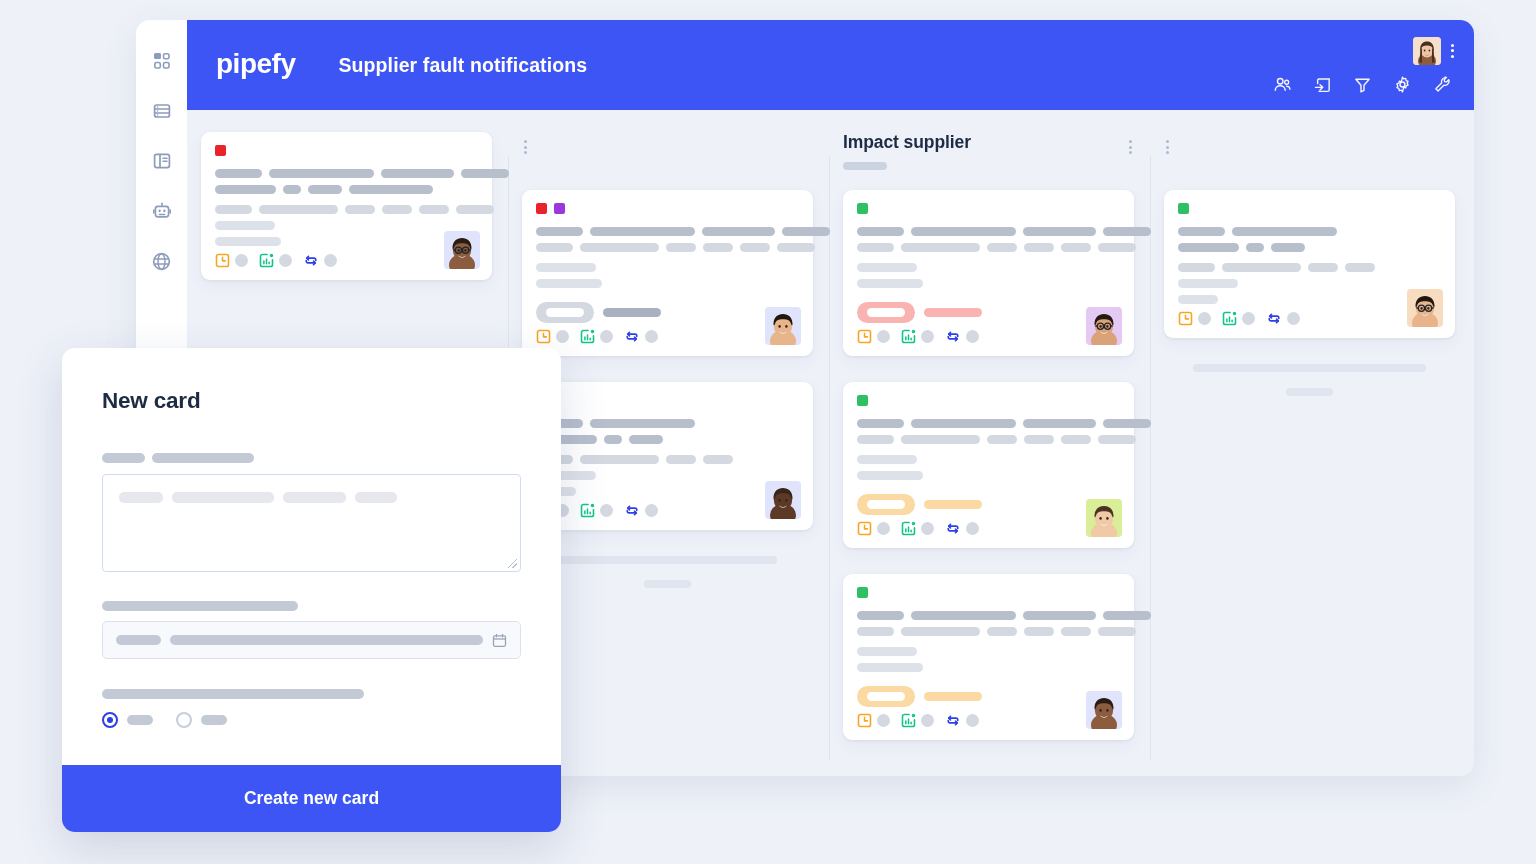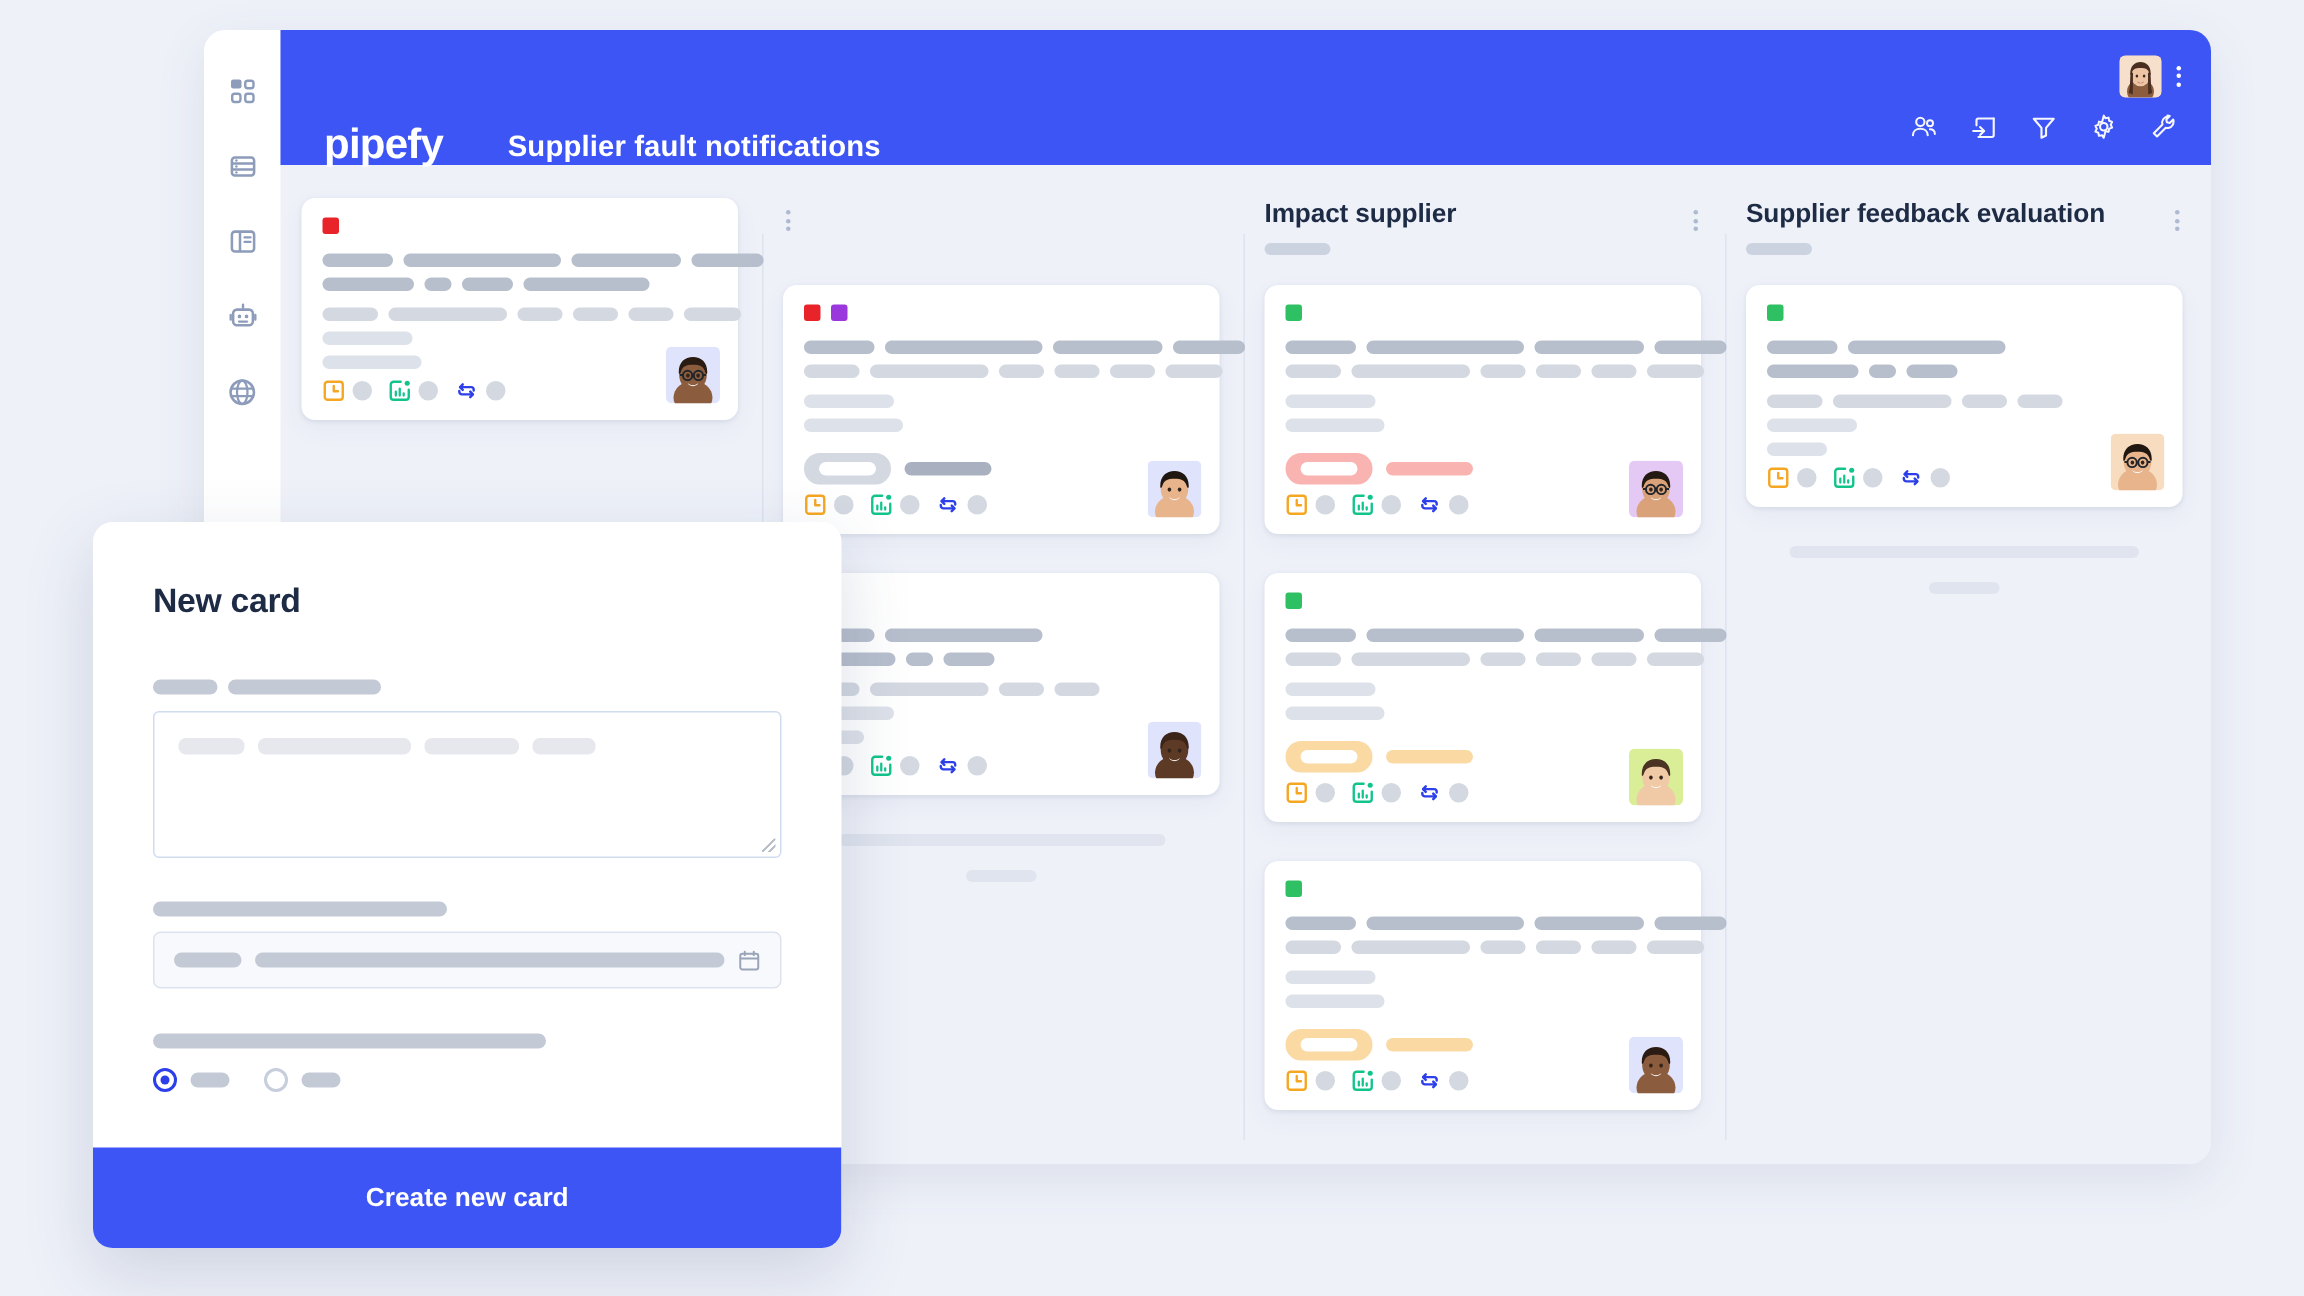--- a/index.html
+++ b/index.html
@@ -45,21 +45,21 @@
   .main { flex: 1; display: flex; flex-direction: column; min-width: 0; }
 
   
   .topbar {
     height: 90px;
     background: #3d55f5;
     position: relative;
     flex: none;
     padding-left: 29px;
     display: flex;
-    align-items: flex-end;
+    align-items: center;
   }
   .logo {
     font-size: 28px;
     font-weight: 700;
     color: #ffffff;
     letter-spacing: -0.5px;
     line-height: 1;
     margin-top: -2px;
   }
   .board-title {
@@ -807,24 +807,20 @@
                 <ellipse cx="18" cy="19" rx="9.2" ry="10.4" fill="#8c5c3e"></ellipse>
                 <path d="M8.5 17c0-6.6 4-10 9.5-10s9.5 3.4 9.5 10c0 2-.9 1.7-1.6-.6-.9-3-3.3-4.2-7.9-4.2s-7 1.2-7.9 4.2c-.7 2.3-1.6 2.6-1.6.6z" fill="#2b1c13"></path>
                 <ellipse cx="14.6" cy="19.4" rx="1.2" ry="1.4" fill="#32241b"></ellipse>
                 <ellipse cx="21.4" cy="19.4" rx="1.2" ry="1.4" fill="#32241b"></ellipse>
                 <path d="M14.4 24.4c2.3 2 4.9 2 7.2 0-.8 2.7-6.4 2.7-7.2 0z" fill="#ffffff"></path>
               </svg></div>
           </div>
         </div>
         <div class="column">
           <div class="col-head">
-            <div class="col-titlewrap">
-              <div class="col-title">Supplier feedback evaluation</div>
-              <div class="col-sub"></div>
-            </div>
             <div class="kebab-dots dark col-kebab">
               <i></i>
               <i></i>
               <i></i>
             </div>
           </div>
           <div class="card">
             <div class="labels">
               <span class="label-chip" style="background: rgb(46, 192, 99);"></span>
             </div>

